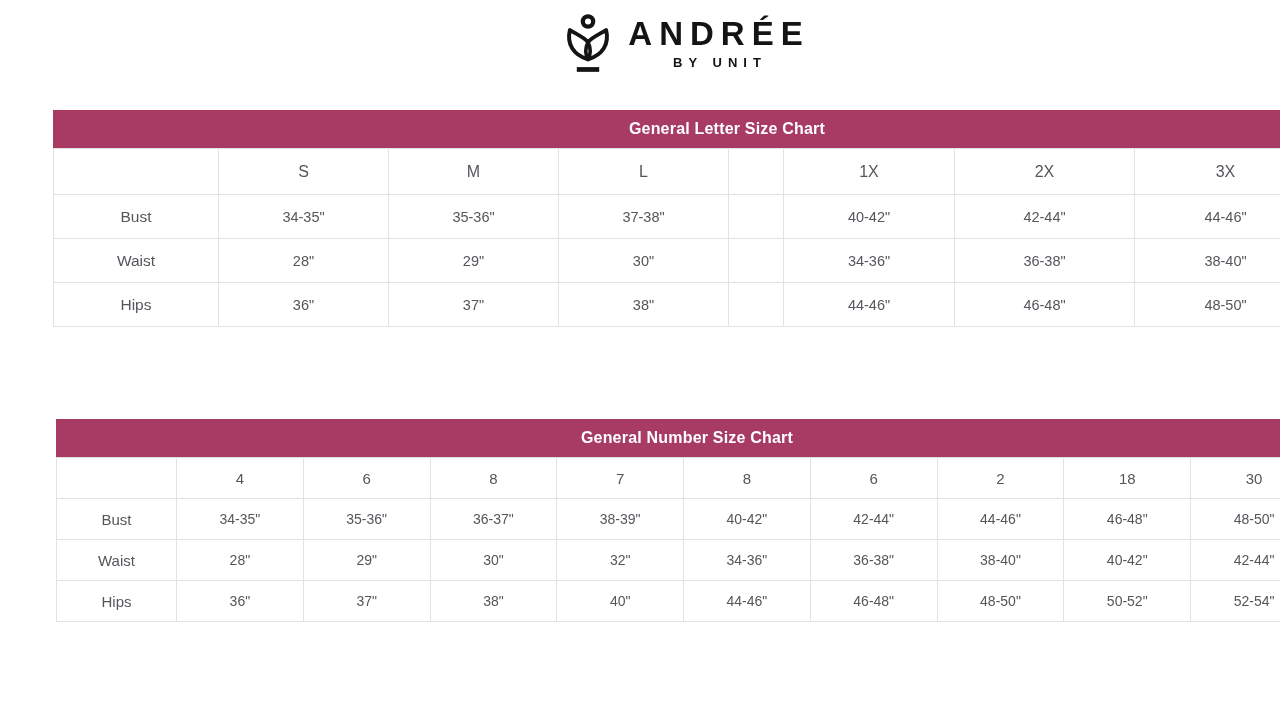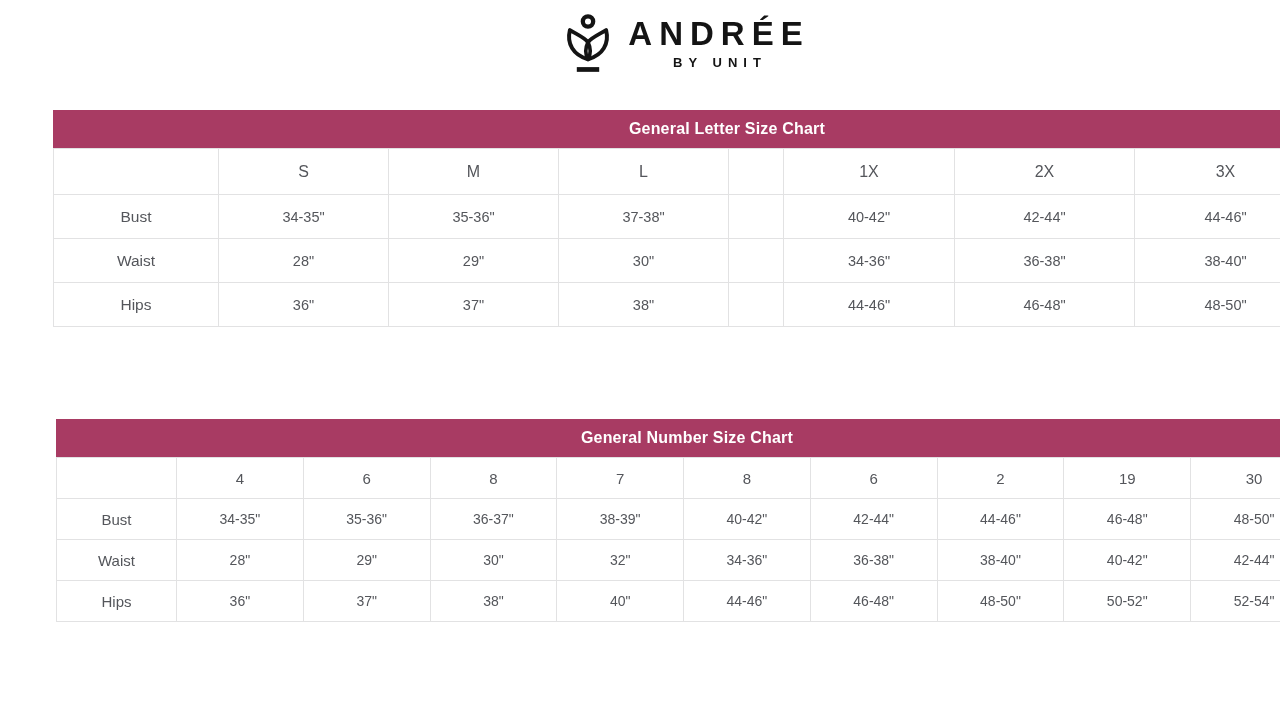--- a/index.html
+++ b/index.html
@@ -166,21 +166,21 @@
       <thead>
         <tr>
           <th></th>
           <th>4</th>
           <th>6</th>
           <th>8</th>
           <th>7</th>
           <th>8</th>
           <th>6</th>
           <th>2</th>
-          <th>19</th>
+          <th>18</th>
           <th>30</th>
         </tr>
       </thead>
       <tbody>
         <tr>
           <td class="row-label">Bust</td>
           <td>34-35"</td>
           <td>35-36"</td>
           <td>36-37"</td>
           <td>38-39"</td>

